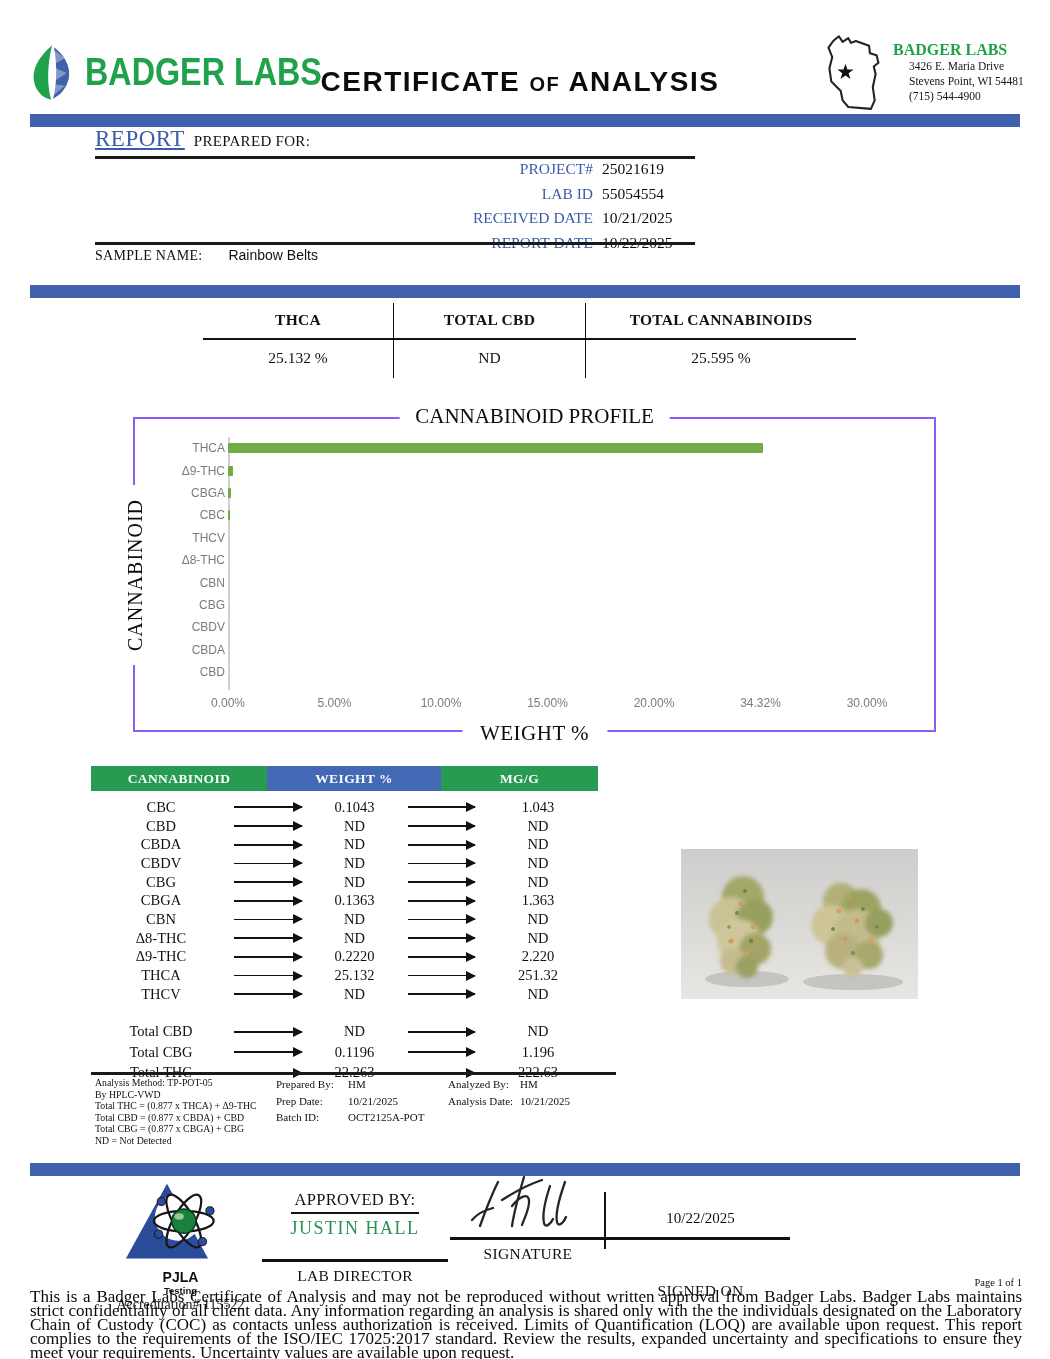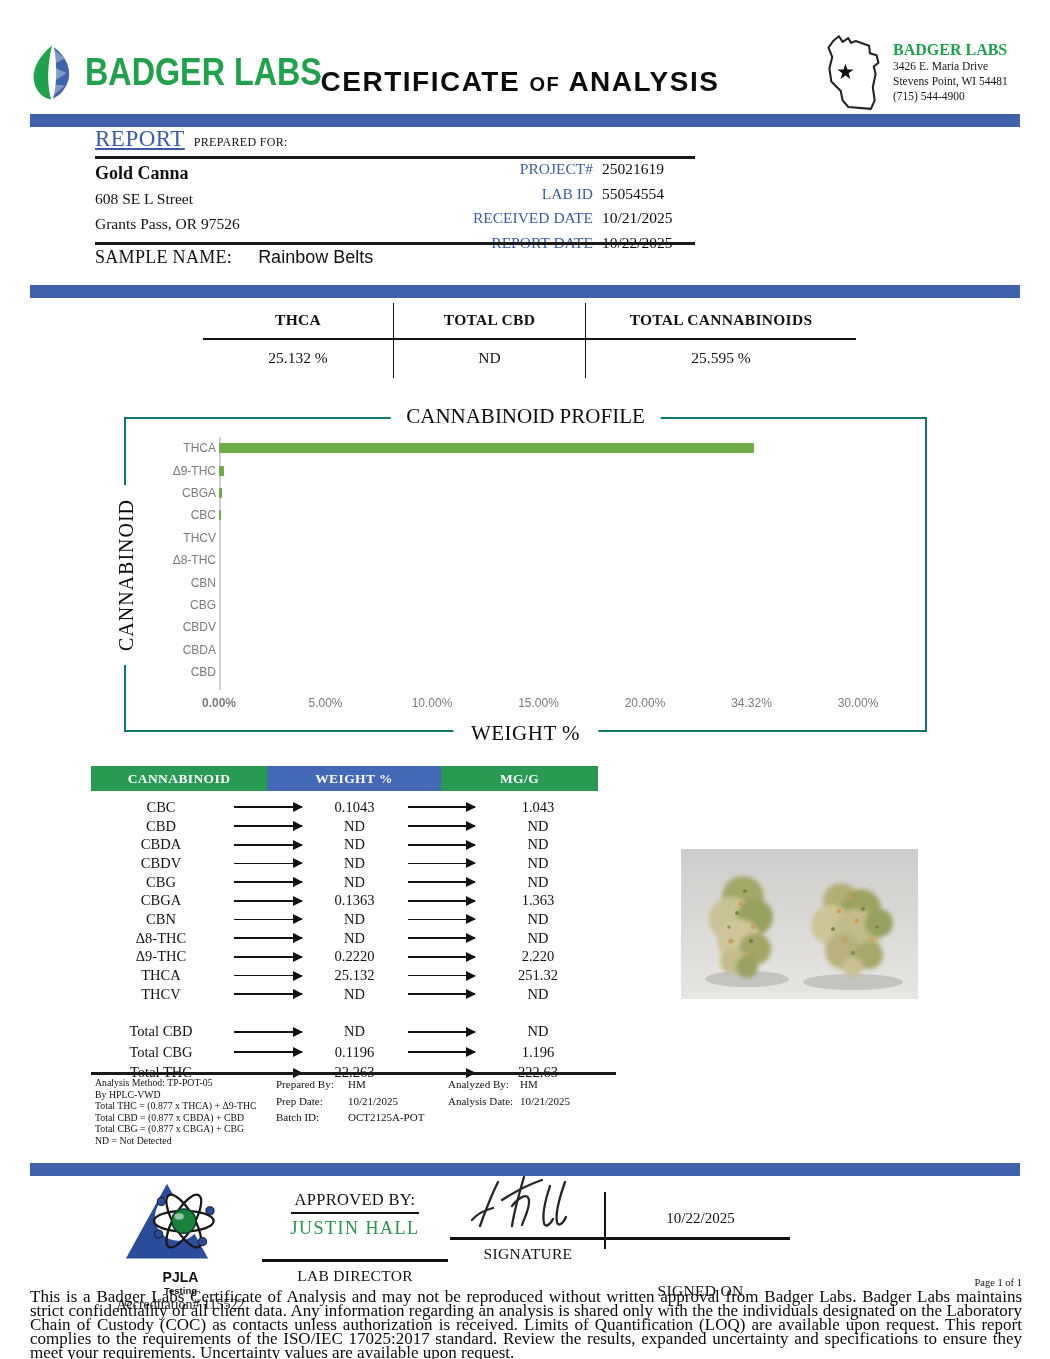--- a/index.html
+++ b/index.html
@@ -10,50 +10,50 @@
   .brand{position:absolute;left:30px;top:42px;display:flex;align-items:center;gap:9px;}
   .brand svg{width:46px;height:60px;}
   .brand-text{font-family:"Liberation Sans",sans-serif;font-weight:bold;font-size:38px;
               color:var(--brand-green);transform:scaleX(.85);transform-origin:left center;white-space:nowrap;}
   .doc-title{position:absolute;left:255px;top:66px;width:530px;text-align:center;
              font-family:"Liberation Sans",sans-serif;font-weight:bold;font-size:28px;
              letter-spacing:1.5px;font-variant:small-caps;color:#0c0c0c;}
   .lab-block{position:absolute;left:820px;top:33px;display:flex;gap:7px;align-items:flex-start;}
   .lab-block svg{width:66px;height:82px;}
   .lab-name{color:var(--brand-green);font-weight:bold;font-size:16px;margin-top:8px;}
-  .lab-line{font-size:11.5px;line-height:1.3;color:#161616;}
+  .lab-line{font-size:11.5px;line-height:1.3;color:#161616;margin-left:16px;}
 
   .bluebar{position:absolute;left:30px;width:990px;height:13px;background:var(--bar-blue);}
 
   
   .report-head{position:absolute;left:95px;top:126px;white-space:nowrap;}
   .report-word{font-size:23px;color:var(--text-blue);text-decoration:underline;letter-spacing:.5px;}
-  .prepared{font-size:12px;margin-left:9px;letter-spacing:.3px;}
+  .prepared{font-size:15px;margin-left:9px;letter-spacing:.3px;}
   .rule{position:absolute;background:#1a1a1a;height:2.5px;}
   #rule1{left:95px;top:156px;width:600px;}
   #rule2{left:95px;top:242px;width:600px;}
   .client{position:absolute;left:95px;top:161px;font-size:15.5px;line-height:25px;}
   .client .name{font-size:18px;font-weight:bold;}
   #report-fields{position:absolute;left:330px;top:160px;width:366px;}
   .rf-row{display:flex;align-items:baseline;height:24.5px;}
   .rf-label{flex:1;text-align:right;color:var(--text-blue);font-size:15.5px;}
   .rf-value{width:94px;margin-left:9px;font-size:15.5px;color:#0c0c0c;}
-  .sample-row{position:absolute;left:95px;top:247px;font-size:18px;letter-spacing:.3px;}
+  .sample-row{position:absolute;left:95px;top:247px;font-size:14px;letter-spacing:.3px;}
   .sample-value{font-family:"Liberation Sans",sans-serif;margin-left:26px;letter-spacing:0;}
 
   
   #summary-grid{position:absolute;left:203px;top:303px;width:653px;display:grid;
                 grid-template-columns:191px 192px 270px;}
   .sum-h{font-weight:bold;font-size:15.5px;text-align:center;padding:8px 0 9px;
          border-bottom:2.5px solid #111;letter-spacing:.3px;}
   .sum-v{text-align:center;font-size:15.5px;padding:9px 0 11px;}
   .cb0,.cb1{border-right:1.5px solid #111;}
 
   
-  .chart-box{position:absolute;left:124px;top:417px;width:799px;height:311px;border:2px solid #0f766e;background:#fff;}
+  .chart-box{position:absolute;left:133px;top:417px;width:799px;height:311px;border:2px solid #8b5cf6;background:#fff;}
   .chart-title{position:absolute;top:-15px;left:50%;transform:translateX(-50%);background:#fff;
                padding:0 16px;font-size:21px;white-space:nowrap;color:#0c0c0c;}
   .chart-ylabel{position:absolute;left:0;top:50%;transform:translate(-50%,-50%) rotate(-90deg);
                 background:#fff;padding:0 14px;font-size:20px;letter-spacing:1px;white-space:nowrap;color:#0c0c0c;}
   .chart-xlabel{position:absolute;bottom:-16px;left:50%;transform:translateX(-50%);background:#fff;
                 padding:0 18px;font-size:21px;letter-spacing:.5px;white-space:nowrap;color:#0c0c0c;}
   #chart-rows{position:absolute;left:10px;top:18px;right:55px;}
   .ch-row{display:flex;align-items:center;height:22.4px;}
   .ch-label{width:80px;text-align:right;margin-right:3px;font-family:"Liberation Sans",sans-serif;
             font-size:12px;color:#7b7b7b;}
@@ -140,25 +140,20 @@
     </div>
   </div>
 
   <div class="bluebar" id="bar1" style="top:114px"></div>
 
   <div class="report-head">
     <span class="report-word">REPORT</span><span class="prepared">PREPARED FOR:</span>
   </div>
   <div class="rule" id="rule1"></div>
 
-  <div class="client">
-    <div class="name">Gold Canna</div>
-    <div>608 SE L Street</div>
-    <div>Grants Pass, OR 97526</div>
-  </div>
 
   <div id="report-fields">
       <div class="rf-row">
         <span class="rf-label">PROJECT#</span>
         <span class="rf-value">25021619</span>
       </div>
       <div class="rf-row">
         <span class="rf-label">LAB ID</span>
         <span class="rf-value">55054554</span>
       </div>
@@ -227,21 +222,21 @@
           <span class="ch-label">CBDV</span>
         </div>
         <div class="ch-row">
           <span class="ch-label">CBDA</span>
         </div>
         <div class="ch-row">
           <span class="ch-label">CBD</span>
         </div>
       </div>
     <div id="chart-ticks">
-        <span class="ch-tick" style="left: 93px; font-weight: bold;">0.00%</span>
+        <span class="ch-tick" style="left: 93px;">0.00%</span>
         <span class="ch-tick" style="left: 199.5px;">5.00%</span>
         <span class="ch-tick" style="left: 306px;">10.00%</span>
         <span class="ch-tick" style="left: 412.5px;">15.00%</span>
         <span class="ch-tick" style="left: 519px;">20.00%</span>
         <span class="ch-tick" style="left: 625.5px;">34.32%</span>
         <span class="ch-tick" style="left: 732px;">30.00%</span>
       </div>
   </div>
 
   <div id="results">

